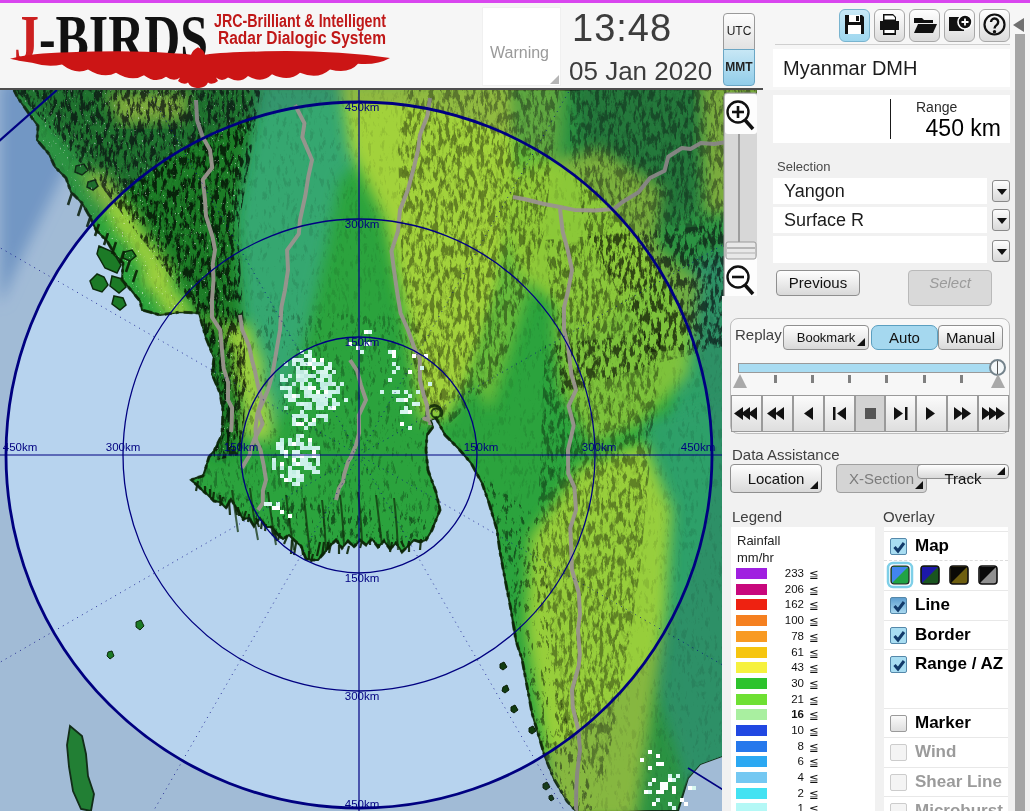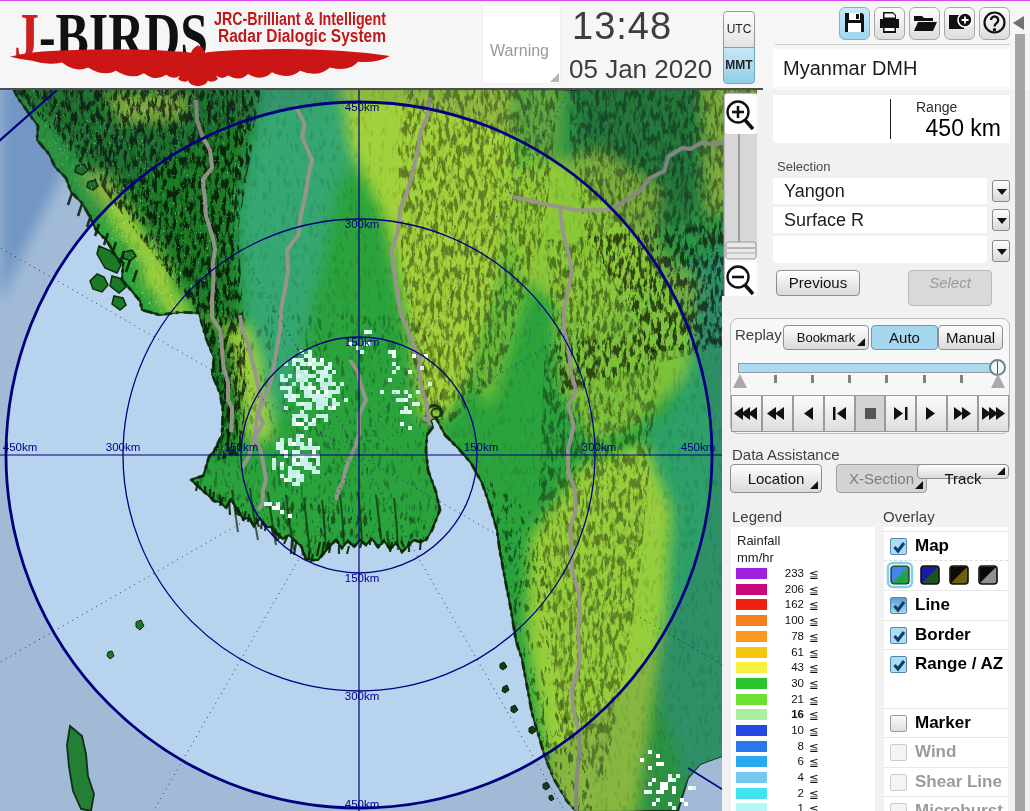--- a/index.html
+++ b/index.html
@@ -1,19 +1,19 @@
 <!DOCTYPE html>
 <html><head>
 <meta charset="utf-8">
 <style>
 * { margin:0; padding:0; box-sizing:border-box; }
 html,body { width:1030px; height:811px; overflow:hidden; font-family:"Liberation Sans", sans-serif; background:#f0f0f0; }
 #page { position:relative; width:1030px; height:811px; background:#f1f1f1; }
 
-#header { position:absolute; left:0; top:0; width:1030px; height:90px; background:#f6f6f6; border-top:1px solid #d946ef; }
+#header { position:absolute; left:0; top:0; width:1030px; height:90px; background:#f6f6f6; border-top:3px solid #d946ef; }
 #hdrline { position:absolute; left:0; top:88px; width:763px; height:3px; background:#4e4e4e; }
 #warnbox { position:absolute; left:482px; top:4px; width:79px; height:79px; background:#fff; border:1px solid #f0f0f0; }
 #warnbox span { position:absolute; left:7px; top:36px; color:#9a9a9a; font-size:16px; }
 #warngrip { position:absolute; right:1px; bottom:1px; width:0; height:0; border-left:9px solid transparent; border-bottom:9px solid #b5b5b5; }
 #time { position:absolute; left:572px; top:4px; font-size:38px; color:#3d3d3d; letter-spacing:1px; }
 #date { position:absolute; left:569px; top:53px; font-size:26px; color:#3d3d3d; }
 .tzbtn { position:absolute; left:723px; width:32px; height:37px; border:1px solid #9a9a9a; font-size:12px; color:#222; text-align:center; line-height:35px; }
 #utc { top:10px; border-radius:4px 4px 0 0; background:linear-gradient(#fdfdfd,#e2e2e2); }
 #mmt { top:46px; border-radius:0 0 4px 4px; background:linear-gradient(#c7e7f5,#92cde9); border-color:#6ba6c4; font-weight:bold; }
 .tool { position:absolute; top:6px; width:31px; height:33px; border:1px solid #a8a8a8; border-radius:6px; background:linear-gradient(#ffffff,#dcdcdc); }
@@ -711,21 +711,21 @@
     </div>
   <div class="field" style="top:236px;height:27px;"></div>
     <div class="drop" style="top:240px;">
       <i></i>
     </div>
   <div class="btn" style="left:776px;top:270px;width:84px;height:26px;line-height:24px;">Previous</div>
   <div class="btn dis" style="left:908px;top:270px;width:84px;height:36px;line-height:24px;font-style:italic;">Select</div>
   <div id="replaybox"></div>
   <div id="replaylbl">Replay</div>
   <div class="btn" style="left:783px;top:325px;width:86px;height:25px;line-height:23px;font-size:13px;">Bookmark<div class="corner"></div></div>
-  <div class="btn" style="left:871px;top:325px;width:67px;height:25px;line-height:23px;background:#a5d8ef;border-color:#5b9fc0;">Auto</div>
+  <div class="btn" style="left:871px;top:325px;width:67px;height:25px;line-height:23px;background:#a5d8ef;border-color:#5b9fc0;border-radius:7px;">Auto</div>
   <div class="btn" style="left:938px;top:325px;width:65px;height:25px;line-height:23px;">Manual</div>
   <div id="slider"></div>
   <div id="shandle">
       <i></i>
     </div>
   <div class="tick" style="left:774px;"></div>
   <div class="tick" style="left:811px;"></div>
   <div class="tick" style="left:848px;"></div>
   <div class="tick" style="left:885px;"></div>
   <div class="tick" style="left:923px;"></div>

